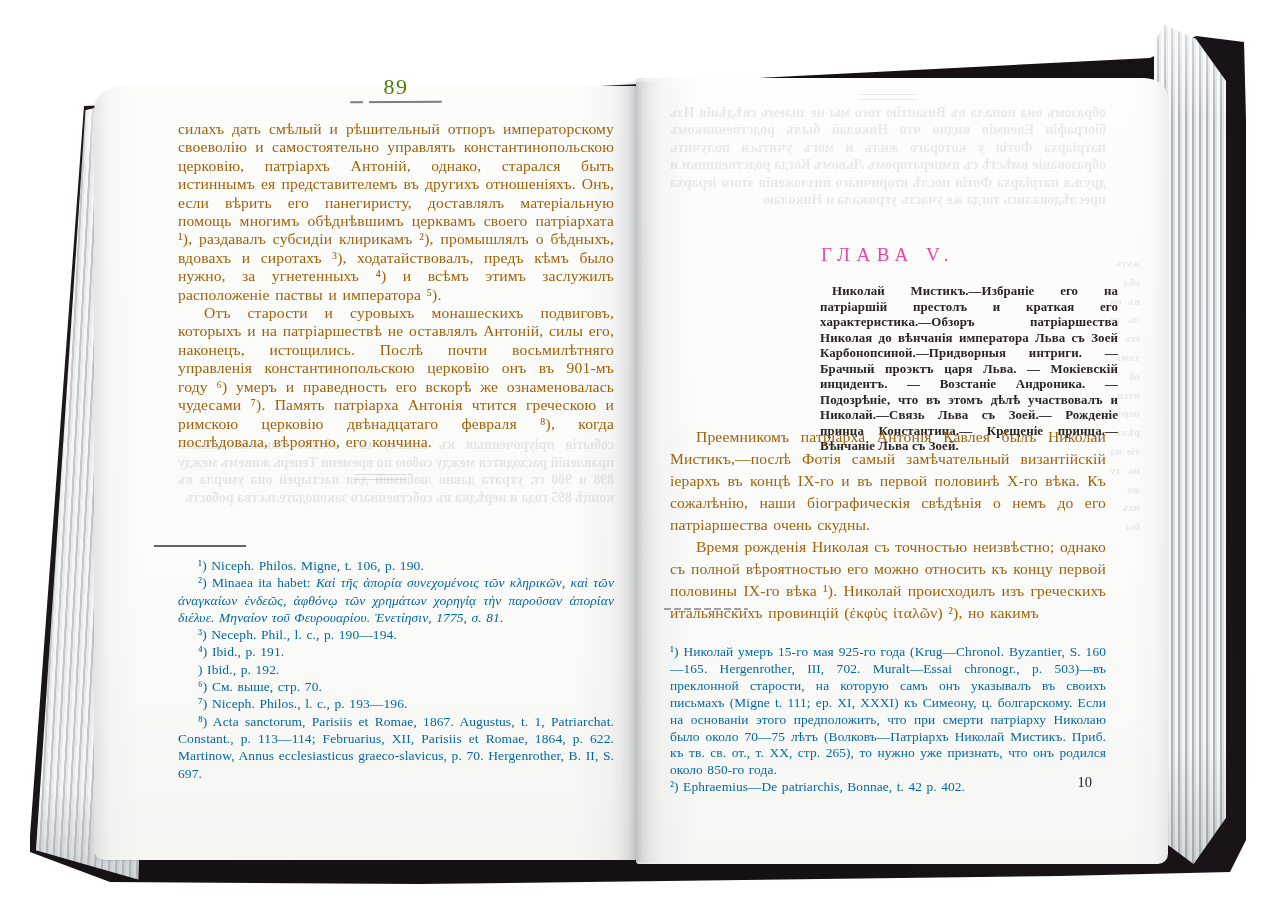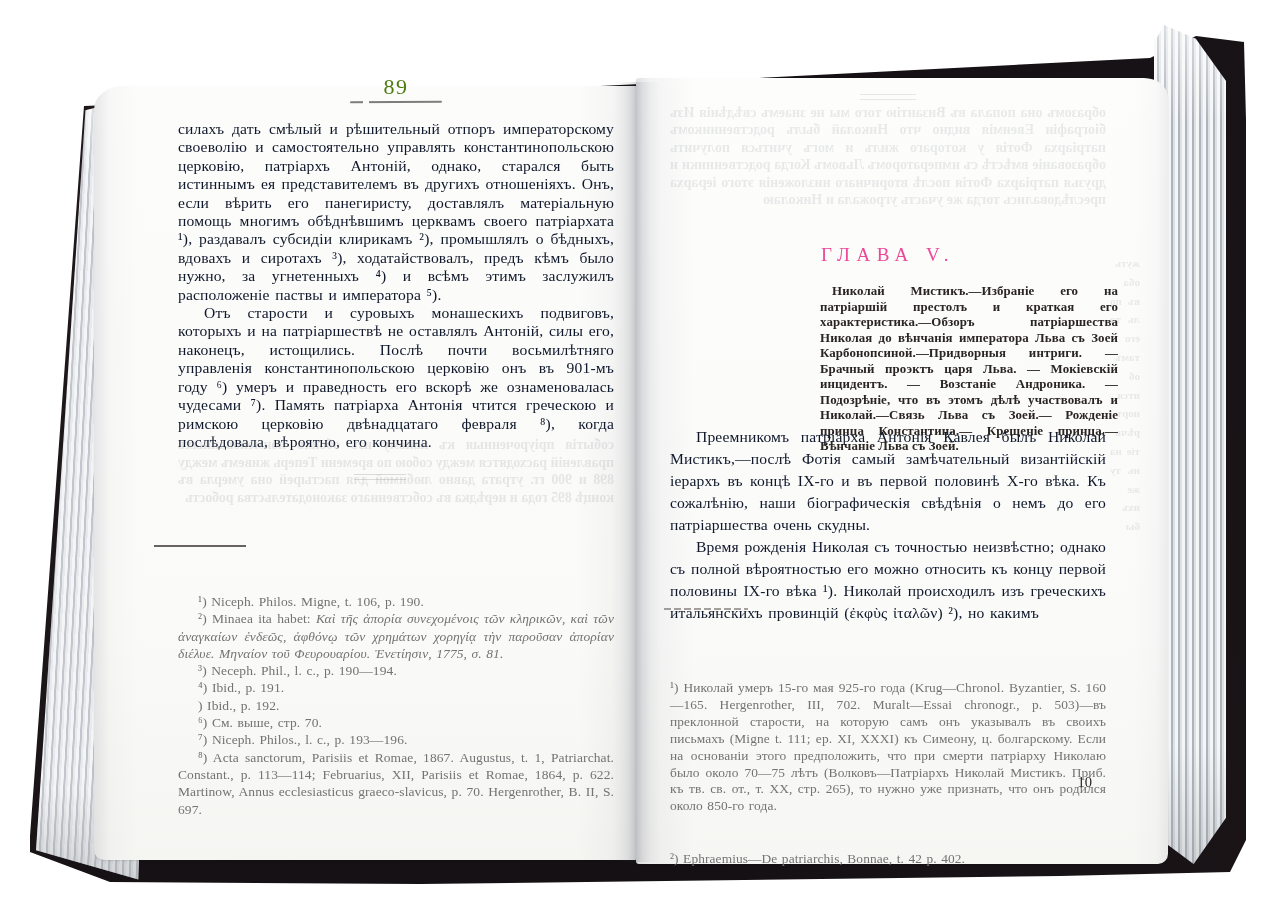--- a/index.html
+++ b/index.html
@@ -37,26 +37,26 @@
     border-radius:3px 24px 10px 3px / 3px 20px 10px 3px;
     background:
       linear-gradient(90deg,rgba(80,85,100,.17) 0,rgba(80,85,100,.06) 14px,rgba(0,0,0,0) 58px),
       linear-gradient(270deg,rgba(120,125,135,.12) 0,rgba(120,125,135,.03) 12px,rgba(0,0,0,0) 36px),
       linear-gradient(180deg,#fdfdfc 0%,#fafaf9 70%,#f6f6f3 100%);}
   .gutter{position:absolute;left:612px;top:82px;width:48px;height:780px;
     background:linear-gradient(90deg,rgba(0,0,0,0) 0%,rgba(70,75,90,.08) 35%,rgba(60,65,80,.17) 50%,
                rgba(70,75,90,.08) 63%,rgba(0,0,0,0) 100%);}
 
   
-  .ink{color:#0f172a;}
+  .ink{color:#a16207;}
   p{margin:0;}
   .justify{text-align:justify;}
   .body-text{font-size:15.6px;line-height:18.4px;letter-spacing:.15px;word-spacing:1.5px;}
   .indent{text-indent:26px;}
-  .fn{font-size:13.5px;line-height:17.3px;letter-spacing:.1px;word-spacing:1px;color:#737373;margin-top:36px;}
+  .fn{font-size:13.5px;line-height:17.3px;letter-spacing:.1px;word-spacing:1px;color:#0369a1;}
   .fn p{text-indent:20px;}
   .greek{font-style:italic;}
 
   
   .lp-content{position:absolute;left:178px;top:74px;width:436px;}
   .lp-pageno{position:absolute;top:0;left:0;right:0;text-align:center;
     font-size:22px;letter-spacing:1.5px;color:#4d7c0f;}
   .lp-pageno-rule{position:absolute;top:27px;left:50%;transform:translateX(-50%) rotate(-.4deg);
     width:92px;height:2px;border-radius:1px;opacity:.7;
     background:linear-gradient(90deg,#4a4745 0 13px,rgba(0,0,0,0) 13px 19px,#4a4745 19px 100%);}

